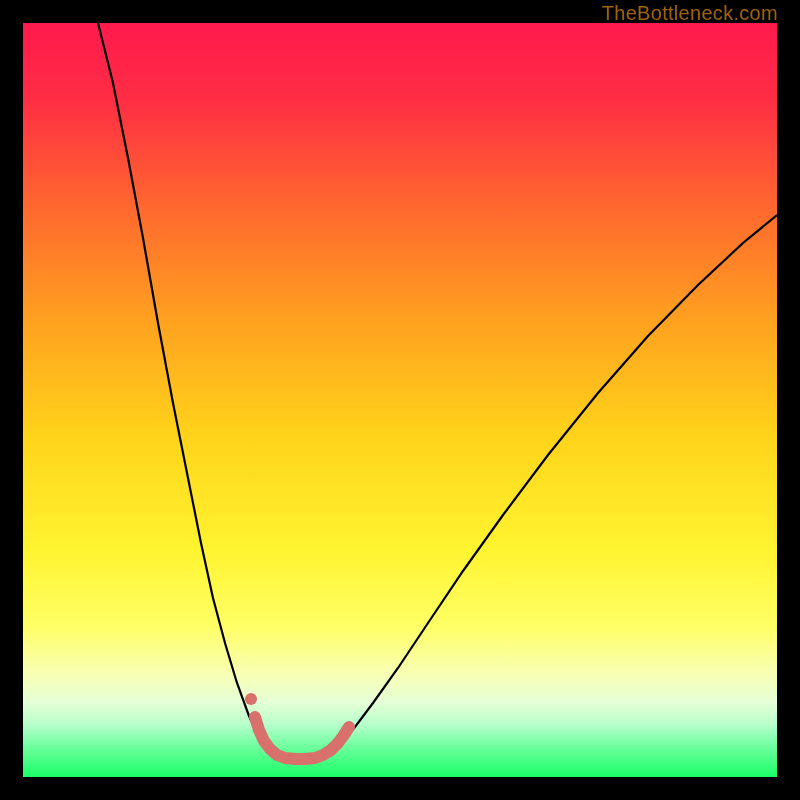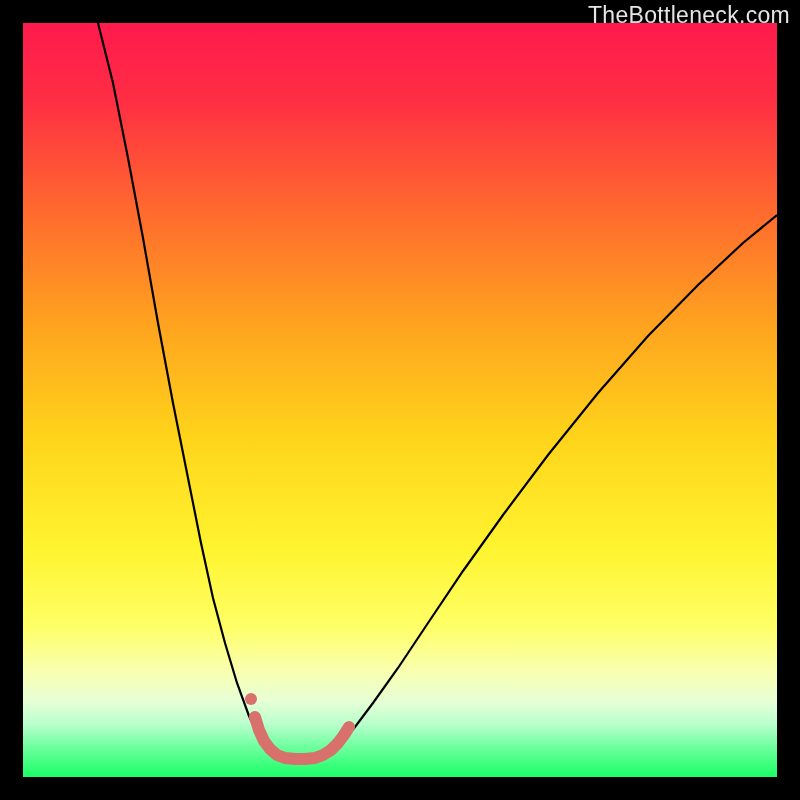--- a/index.html
+++ b/index.html
@@ -22,23 +22,23 @@
   .gradient {
     position: absolute;
     left: 0;
     top: 0;
     width: 100%;
     height: 100%;
   }
   .watermark {
     position: absolute;
     top: 2px;
-    right: 10px;
-    color: #e5e5e5;
-    font-size: 23px;
+    right: 22px;
+    color: #a16207;
+    font-size: 20px;
     font-weight: 500;
     letter-spacing: 0.3px;
     z-index: 20;
   }
   svg.curves {
     position: absolute;
     left: 0;
     top: 0;
     width: 100%;
     height: 100%;

